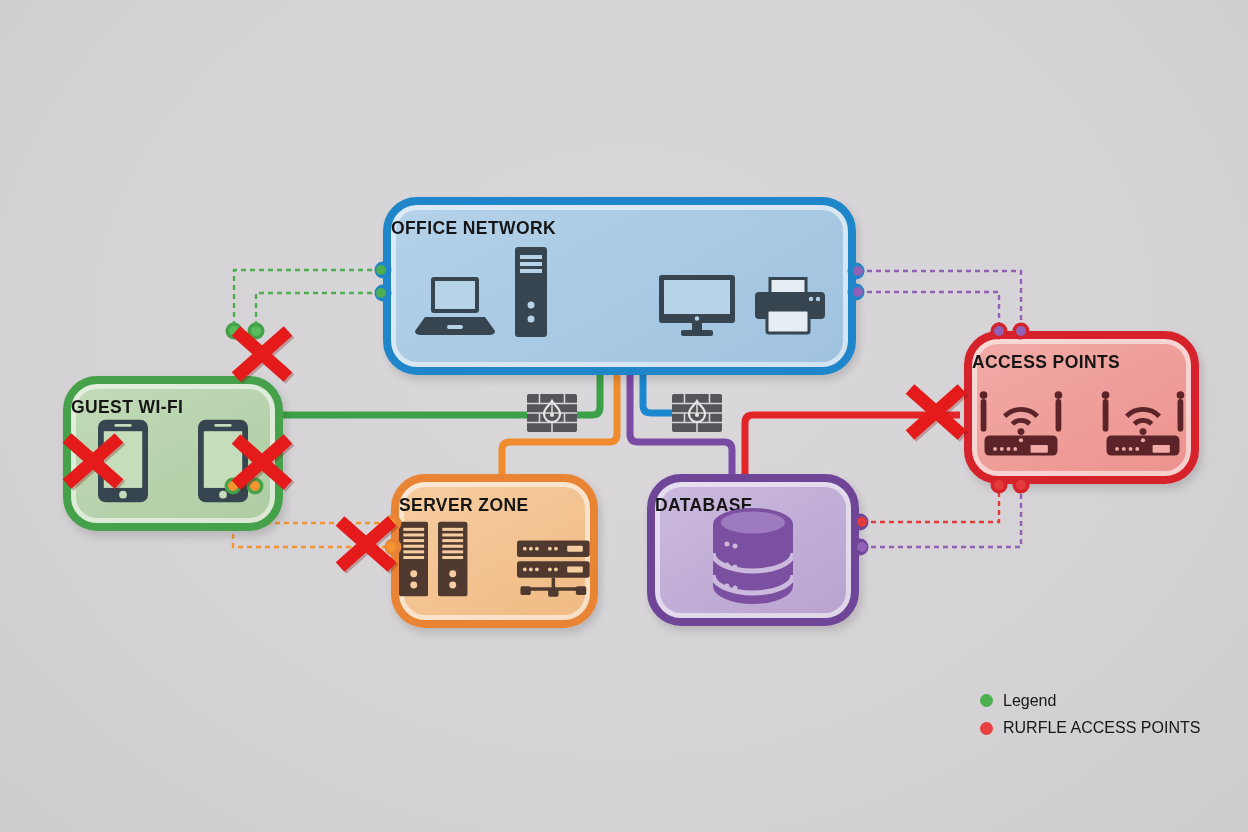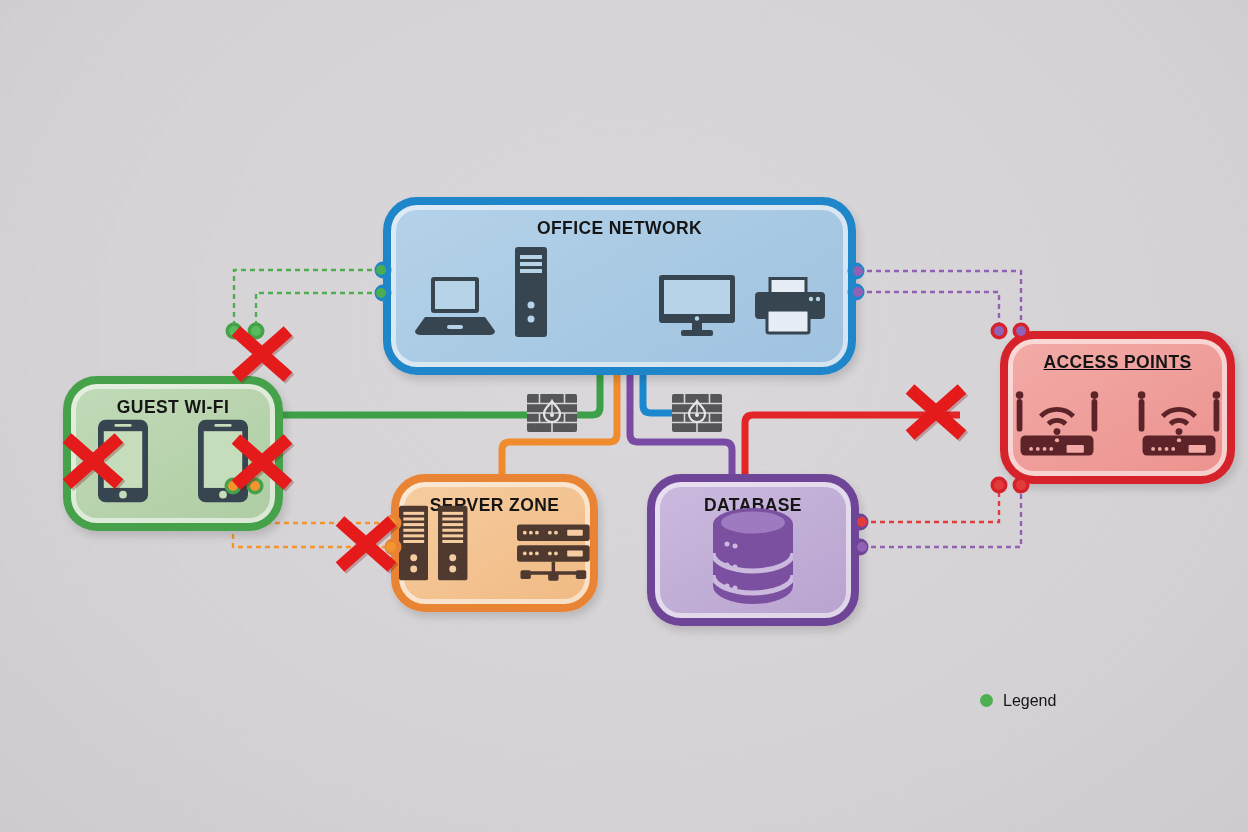--- a/index.html
+++ b/index.html
@@ -10,36 +10,36 @@
   }
   svg{display:block;}
   .layer{position:absolute; left:0; top:0; width:1248px; height:832px;}
   .under{z-index:1;} .over{z-index:3;}
   .node{
     position:absolute; z-index:2; box-sizing:border-box;
     border-radius:34px; border:8px solid;
     box-shadow: inset 0 0 0 5px rgba(255,255,255,.55), 3px 5px 9px rgba(0,0,0,.14);
   }
   .node-title{
-    text-align:center; font-weight:bold; font-size:17.5px; letter-spacing:.4px;
+    text-align:left; font-weight:bold; font-size:17.5px; letter-spacing:.4px;
     color:#151515; padding-top:13px;
   }
   .icon-row{position:absolute; left:0; right:0; display:flex; justify-content:center; align-items:flex-end;}
   .icon-row svg{display:block;}
   .office{left:383px; top:197px; width:473px; height:178px;
     border-color:#1e86c9; background:linear-gradient(150deg,#b4d2e9,#9fc2df);}
   .office .icon-row{bottom:30px; gap:20px;}
   .sp{display:block; width:72px; height:1px;}
   .guest{left:63px; top:331px; width:220px; height:155px;
     border-color:#46a14b; background:linear-gradient(150deg,#c2dab8,#aecda3);margin-top:45px;}
   .guest .icon-row{bottom:20px; gap:50px;}
-  .access{left:1000px; top:331px; width:235px; height:153px;
-    border-color:#d6222b; background:linear-gradient(150deg,#f2aba7,#ec928e);text-decoration:underline;}
+  .access{left:964px; top:331px; width:235px; height:153px;
+    border-color:#d6222b; background:linear-gradient(150deg,#f2aba7,#ec928e);}
   .access .icon-row{bottom:19px; gap:26px;}
-  .server{left:391px; top:474px; width:207px; height:138px;
+  .server{left:391px; top:474px; width:207px; height:154px;
     border-color:#e98434; background:linear-gradient(150deg,#f6cda1,#f0ba83);}
   .server .icon-row{bottom:18px; gap:10px;}
   .server .sp{width:34px;}
   .database{left:647px; top:474px; width:212px; height:152px;
     border-color:#6f4598; background:linear-gradient(150deg,#cbbade,#b8a3cf);}
   .database .icon-row{bottom:14px;}
   .legend{position:absolute; z-index:4; left:980px; top:687px;}
   .legend-row{display:flex; align-items:center; height:27.5px;}
   .legend-dot{width:13px; height:13px; border-radius:50%; margin-right:10px; flex:0 0 13px;}
   .ld-green{background:#4caf50;} .ld-blue{background:#1e96ea;}
@@ -286,15 +286,19 @@
     <use href="#xmark" x="262" y="460"></use>
     <use href="#xmark" x="366" y="542"></use>
     <use href="#xmark" x="936" y="410"></use>
   </svg>
 
   <div class="legend">
     <div class="legend-row">
       <span class="legend-dot ld-green"></span>
       <span class="legend-label">Legend</span>
     </div>
+    <div class="legend-row">
+      <span class="legend-dot ld-red"></span>
+      <span class="legend-label">RURFLE ACCESS POINTS</span>
+    </div>
   </div>
 
 </div>
 
 </body></html>

